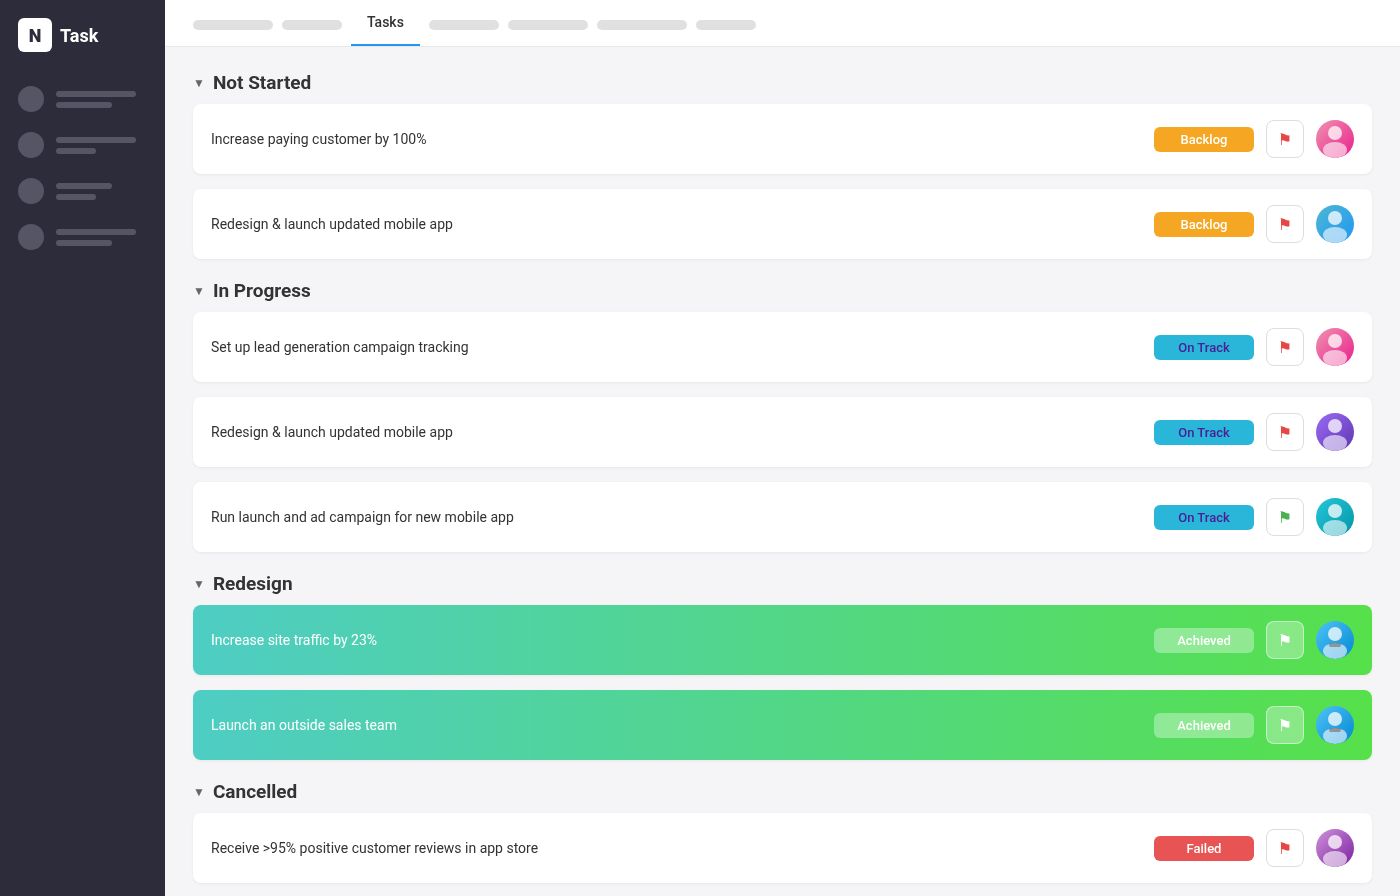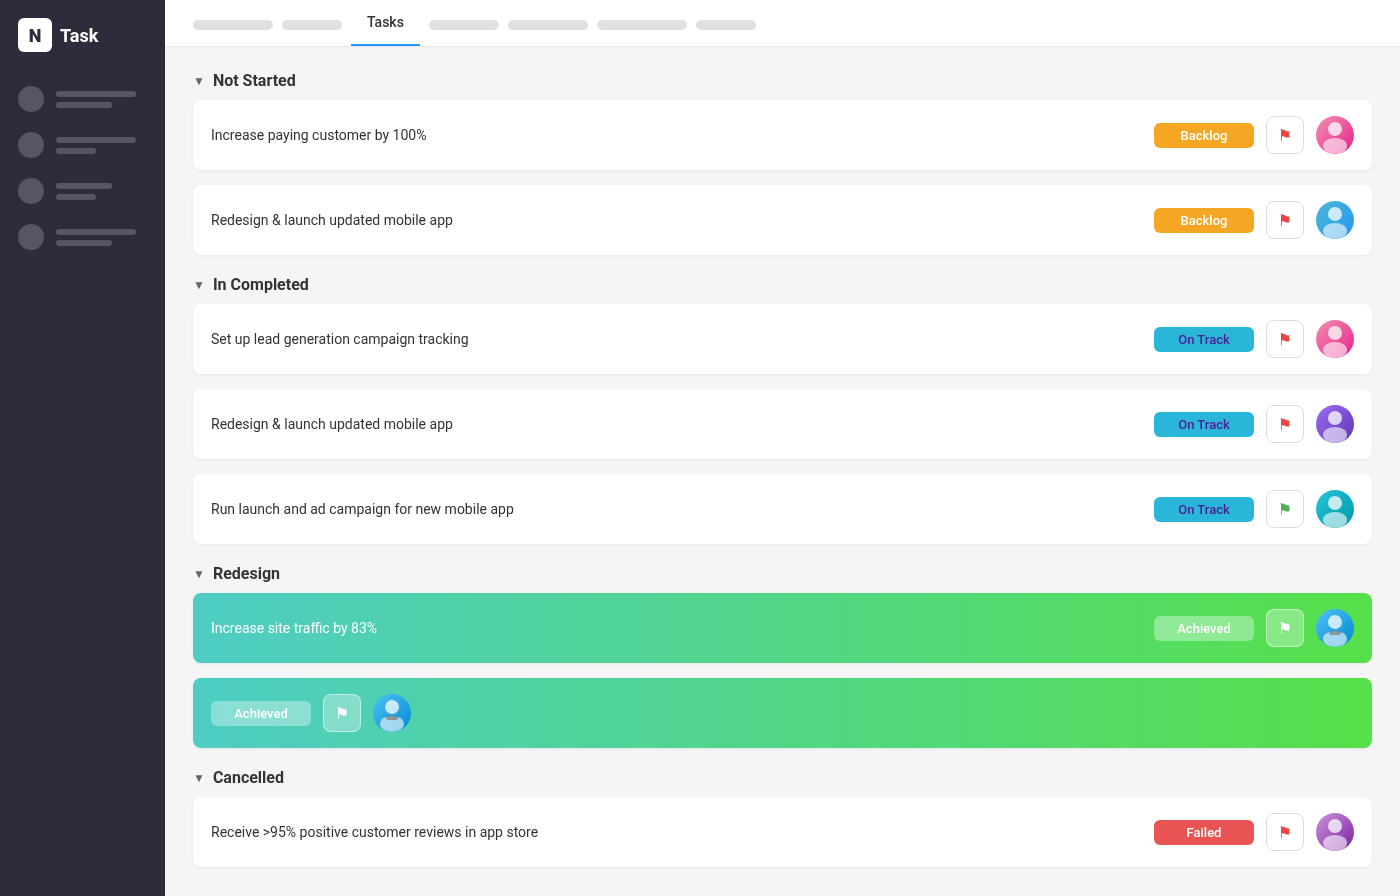--- a/index.html
+++ b/index.html
@@ -138,21 +138,21 @@
 
     
     .section { margin-bottom: 20px; }
     .section-header {
       display: flex;
       align-items: center;
       gap: 8px;
       margin-bottom: 10px;
     }
     .section-title {
-      font-size: 16px;
+      font-size: 19px;
       font-weight: 700;
       color: #333;
     }
     .chevron-icon {
       color: #666;
       font-size: 12px;
     }
 
     
     .task-row {
@@ -319,21 +319,21 @@
             <circle cx="19" cy="13" r="7" fill="rgba(255,255,255,0.75)"></circle>
             <ellipse cx="19" cy="30" rx="12" ry="8" fill="rgba(255,255,255,0.6)"></ellipse>
           </svg>
         </div>
       </div>
     </div>
 
     <div class="section">
       <div class="section-header">
         <span class="chevron-icon">▼</span>
-        <span class="section-title">In Completed</span>
+        <span class="section-title">In Progress</span>
       </div>
       <div class="task-row">
         <span class="task-name">Set up lead generation campaign tracking</span>
         <span class="status-badge status-on-track">On Track</span>
         <div class="flag-btn">
           <span class="flag-icon-red">⚑</span>
         </div>
         <div class="task-avatar av-pink">
           <svg viewBox="0 0 38 38" width="38" height="38">
             <circle cx="19" cy="13" r="7" fill="rgba(255,255,255,0.75)"></circle>
@@ -368,35 +368,36 @@
         </div>
       </div>
     </div>
 
     <div class="section">
       <div class="section-header">
         <span class="chevron-icon">▼</span>
         <span class="section-title">Redesign</span>
       </div>
       <div class="task-row completed">
-        <span class="task-name">Increase site traffic by 83%</span>
+        <span class="task-name">Increase site traffic by 23%</span>
         <span class="status-badge status-achieved">Achieved</span>
         <div class="flag-btn">
           <span class="flag-icon-white-bg">⚑</span>
         </div>
         <div class="task-avatar av-blue2">
           <svg viewBox="0 0 38 38" width="38" height="38">
             <circle cx="19" cy="13" r="7" fill="rgba(255,255,255,0.75)"></circle>
             <ellipse cx="19" cy="30" rx="12" ry="8" fill="rgba(255,255,255,0.6)"></ellipse>
 
             <rect x="13" y="22" width="12" height="4" rx="2" fill="rgba(100,50,20,0.4)"></rect>
           </svg>
         </div>
       </div>
       <div class="task-row completed">
+        <span class="task-name">Launch an outside sales team</span>
         <span class="status-badge status-achieved">Achieved</span>
         <div class="flag-btn">
           <span class="flag-icon-white-bg">⚑</span>
         </div>
         <div class="task-avatar av-blue2">
           <svg viewBox="0 0 38 38" width="38" height="38">
             <circle cx="19" cy="13" r="7" fill="rgba(255,255,255,0.75)"></circle>
             <ellipse cx="19" cy="30" rx="12" ry="8" fill="rgba(255,255,255,0.6)"></ellipse>
             <rect x="13" y="22" width="12" height="4" rx="2" fill="rgba(100,50,20,0.4)"></rect>
           </svg>

